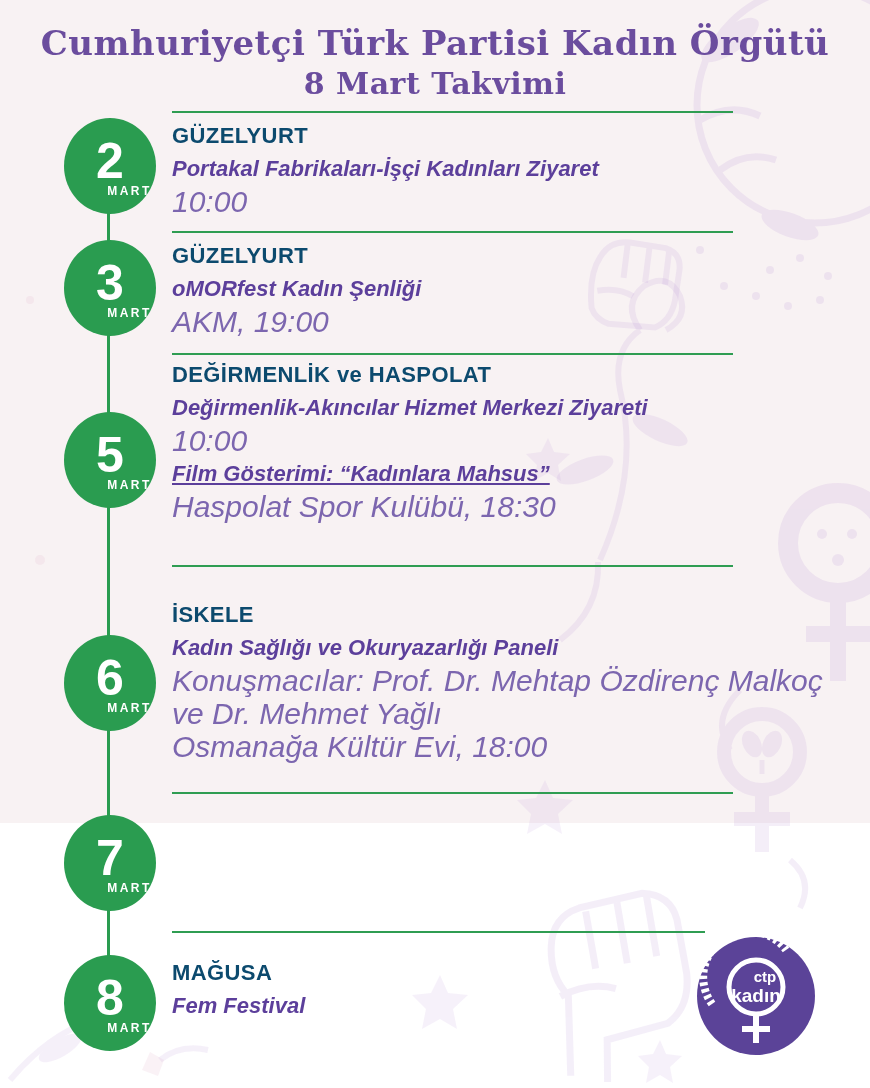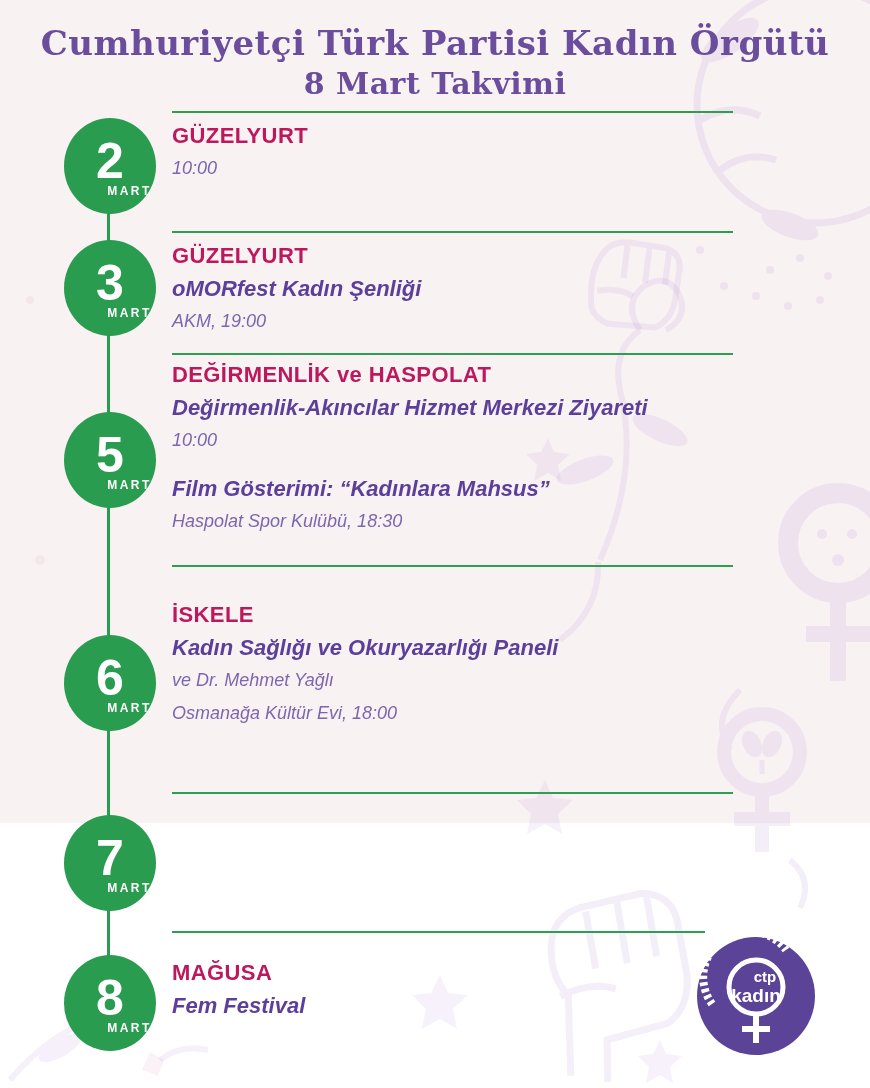--- a/index.html
+++ b/index.html
@@ -30,24 +30,24 @@
   .day-circle{
     position:absolute;left:64px;width:92px;height:96px;border-radius:50%;
     background:#2a9c50;color:#ffffff;text-align:center;
     display:flex;flex-direction:column;justify-content:center;align-items:center;
   }
   .day-num{font-size:50px;font-weight:700;line-height:44px;margin-top:6px;}
   .day-month{font-size:12px;font-weight:700;letter-spacing:2.5px;line-height:16px;margin-left:39px;}
 
   .event{position:absolute;left:172px;width:575px;}
   .event div{line-height:33px;white-space:nowrap;}
-  .city{font-weight:700;font-size:22px;letter-spacing:0.4px;color:#be185d;}
+  .city{font-weight:700;font-size:22px;letter-spacing:0.4px;color:#0c4a6e;}
   .etitle{font-weight:700;font-style:italic;font-size:22px;color:#5c3f9b;}
-  .edetail{font-style:italic;font-weight:400;font-size:18px;color:#7c66af;}
-  .item-gap{margin-top:15px;}
+  .edetail{font-style:italic;font-weight:400;font-size:30px;color:#7c66af;}
+  .item-gap{text-decoration:underline;}
 
   .logo{position:absolute;left:695px;top:935px;width:122px;height:122px;}
   .logo text{font-family:"Liberation Sans","DejaVu Sans",sans-serif;font-weight:700;fill:#ffffff;}
 </style>
 </head>
 <body>
 
 <div id="poster">
 
   <svg class="decor" width="870" height="1088" viewBox="0 0 870 1088">
@@ -165,40 +165,42 @@
       <div class="day-num">7</div>
       <div class="day-month">MART</div>
     </div>
     <div class="day-circle" style="top:955px">
       <div class="day-num">8</div>
       <div class="day-month">MART</div>
     </div>
 
     <div class="event" style="top:119px">
       <div class="city">GÜZELYURT</div>
+      <div class="etitle">Portakal Fabrikaları-İşçi Kadınları Ziyaret</div>
       <div class="edetail">10:00</div>
     </div>
 
     <div class="event" style="top:239px">
       <div class="city">GÜZELYURT</div>
       <div class="etitle">oMORfest Kadın Şenliği</div>
       <div class="edetail">AKM, 19:00</div>
     </div>
 
     <div class="event" style="top:358px">
       <div class="city">DEĞİRMENLİK ve HASPOLAT</div>
       <div class="etitle">Değirmenlik-Akıncılar Hizmet Merkezi Ziyareti</div>
       <div class="edetail">10:00</div>
       <div class="etitle item-gap">Film Gösterimi: “Kadınlara Mahsus”</div>
       <div class="edetail">Haspolat Spor Kulübü, 18:30</div>
     </div>
 
     <div class="event" style="top:598px">
       <div class="city">İSKELE</div>
       <div class="etitle">Kadın Sağlığı ve Okuryazarlığı Paneli</div>
+      <div class="edetail">Konuşmacılar: Prof. Dr. Mehtap Özdirenç Malkoç</div>
       <div class="edetail">ve Dr. Mehmet Yağlı</div>
       <div class="edetail">Osmanağa Kültür Evi, 18:00</div>
     </div>
 
 
     <div class="event" style="top:956px">
       <div class="city">MAĞUSA</div>
       <div class="etitle">Fem Festival</div>
     </div>
 

